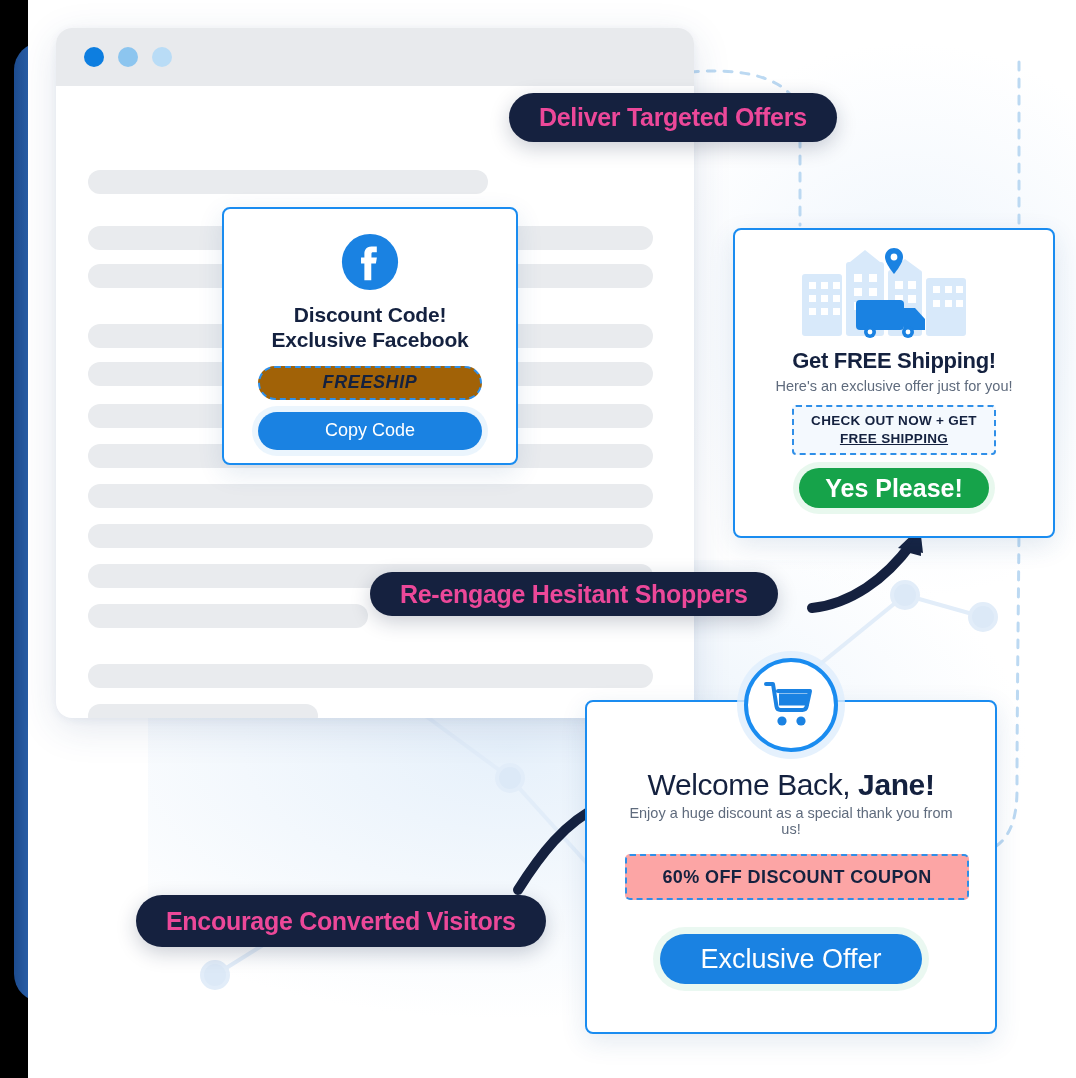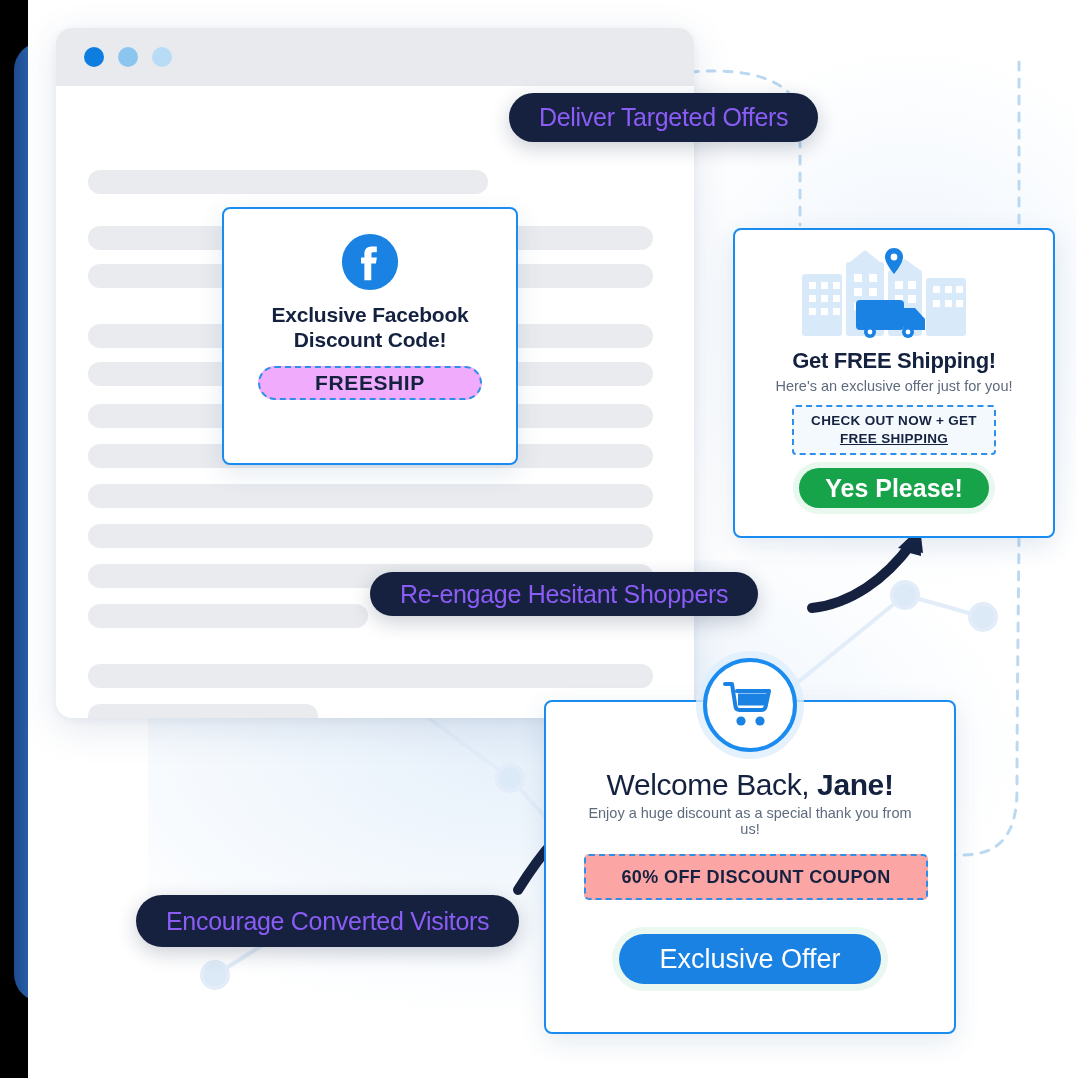--- a/index.html
+++ b/index.html
@@ -78,23 +78,23 @@
   
   .fb-card { left: 222px; top: 207px; width: 296px; height: 258px; padding: 18px 22px 20px; }
   .fb-logo { width: 58px; height: 58px; margin: 6px auto 0; display:block; }
   .fb-title {
     margin-top: 12px; text-align: center; color: #14213f;
     font-size: 21px; font-weight: 700; line-height: 1.18; letter-spacing: -0.2px;
   }
   .code-pill {
     margin: 13px auto 0; width: 224px; height: 34px;
     border: 2px dashed #2f8fe8; border-radius: 18px;
-    background: #f0abfc;
-    display: flex; align-items: center; justify-content: center;
-    font-size: 21px; font-weight: 700; color: #14213f; letter-spacing: .6px;
+    background: #a16207;
+    display: flex; align-items: center; justify-content: center;
+    font-size: 18px; font-weight: 700; color: #14213f; letter-spacing: .6px; font-style: italic;
   }
   .blue-btn {
     margin: 12px auto 0; width: 224px; height: 38px;
     background: #1a82e2; border-radius: 19px; border: none;
     color: #ffffff; font-size: 18px; font-weight: 500;
     display: flex; align-items: center; justify-content: center;
     box-shadow: 0 0 0 6px rgba(225,240,252,.65);
     font-family: "Liberation Sans", sans-serif; cursor: pointer;
   }
 
@@ -120,21 +120,21 @@
   .green-btn {
     margin: 13px auto 0; width: 190px; height: 40px;
     background: #16a34a; border-radius: 20px; border: none;
     color: #ffffff; font-size: 25px; font-weight: 600;
     display: flex; align-items: center; justify-content: center;
     box-shadow: 0 0 0 6px rgba(226,246,234,.8);
     font-family: "Liberation Sans", sans-serif; cursor: pointer;
   }
 
   
-  .wb-card { left: 544px; top: 700px; width: 412px; height: 334px; padding: 0 38px 18px; }
+  .wb-card { left: 585px; top: 700px; width: 412px; height: 334px; padding: 0 38px 18px; }
   .cart-badge {
     position: absolute; left: 50%; top: -44px; transform: translateX(-50%);
     width: 94px; height: 94px; border-radius: 50%;
     background: #ffffff; border: 4px solid #1a8cf0;
     display: flex; align-items: center; justify-content: center;
     box-shadow: 0 0 0 7px rgba(223,238,252,.8);
   }
   .wb-title {
     margin-top: 66px; text-align: center; color: #14213f;
     font-size: 30px; font-weight: 400; letter-spacing: -0.4px;
@@ -153,24 +153,24 @@
     color: #ffffff; font-size: 27px; font-weight: 500;
     display: flex; align-items: center; justify-content: center;
     box-shadow: 0 0 0 7px rgba(230,247,238,.85);
     font-family: "Liberation Sans", sans-serif; cursor: pointer;
   }
 
   
   .pill {
     position: absolute;
     background: #15213f;
-    color: #8b5cf6;
+    color: #ec4899;
     border-radius: 999px;
     display: flex; align-items: center; justify-content: center;
-    font-size: 25px; font-weight: 400; letter-spacing: -0.3px;
+    font-size: 25px; font-weight: 700; letter-spacing: -0.3px;
     box-shadow: 0 6px 20px rgba(20,33,63,.22);
     white-space: nowrap;
     padding: 0 30px;
   }
   .pill-1 { left: 509px; top: 93px;  height: 49px; }
   .pill-2 { left: 370px; top: 572px; height: 44px; }
   .pill-3 { left: 136px; top: 895px; height: 52px; }
 </style>
 </head>
 <body>
@@ -264,24 +264,25 @@
         <div class="sk" style="left: 32px; top: 618px; width: 230px;"></div>
       </div>
   </div>
 
   <div class="card fb-card">
     <svg class="fb-logo" viewBox="0 0 64 64">
       <circle cx="32" cy="32" r="31" fill="#1a82e2"></circle>
       <path d="M38.5 33.6h-5.1V52h-7.6V33.6h-3.7v-6.6h3.7v-4.3c0-3.1 1.5-7.9 7.9-7.9l5.8.02v6.4h-4.2c-.7 0-1.7.35-1.7 1.86V27h6l-1.1 6.6z" fill="#ffffff"></path>
     </svg>
     <div class="fb-title">
+      <div>Discount Code!</div>
       <div>Exclusive Facebook</div>
-      <div>Discount Code!</div>
     </div>
     <div class="code-pill">FREESHIP</div>
+    <button class="blue-btn">Copy Code</button>
   </div>
 
   <div class="card ship-card">
     <svg class="ship-art" viewBox="0 0 200 96">
       <g fill="#d8e9fa">
         <rect x="8" y="26" width="40" height="62" rx="3"></rect>
         <rect x="52" y="14" width="38" height="74" rx="3"></rect>
         <rect x="94" y="22" width="34" height="66" rx="3"></rect>
         <rect x="132" y="30" width="40" height="58" rx="3"></rect>
         <path d="M56 14 L71 2 L86 14 Z"></path>

